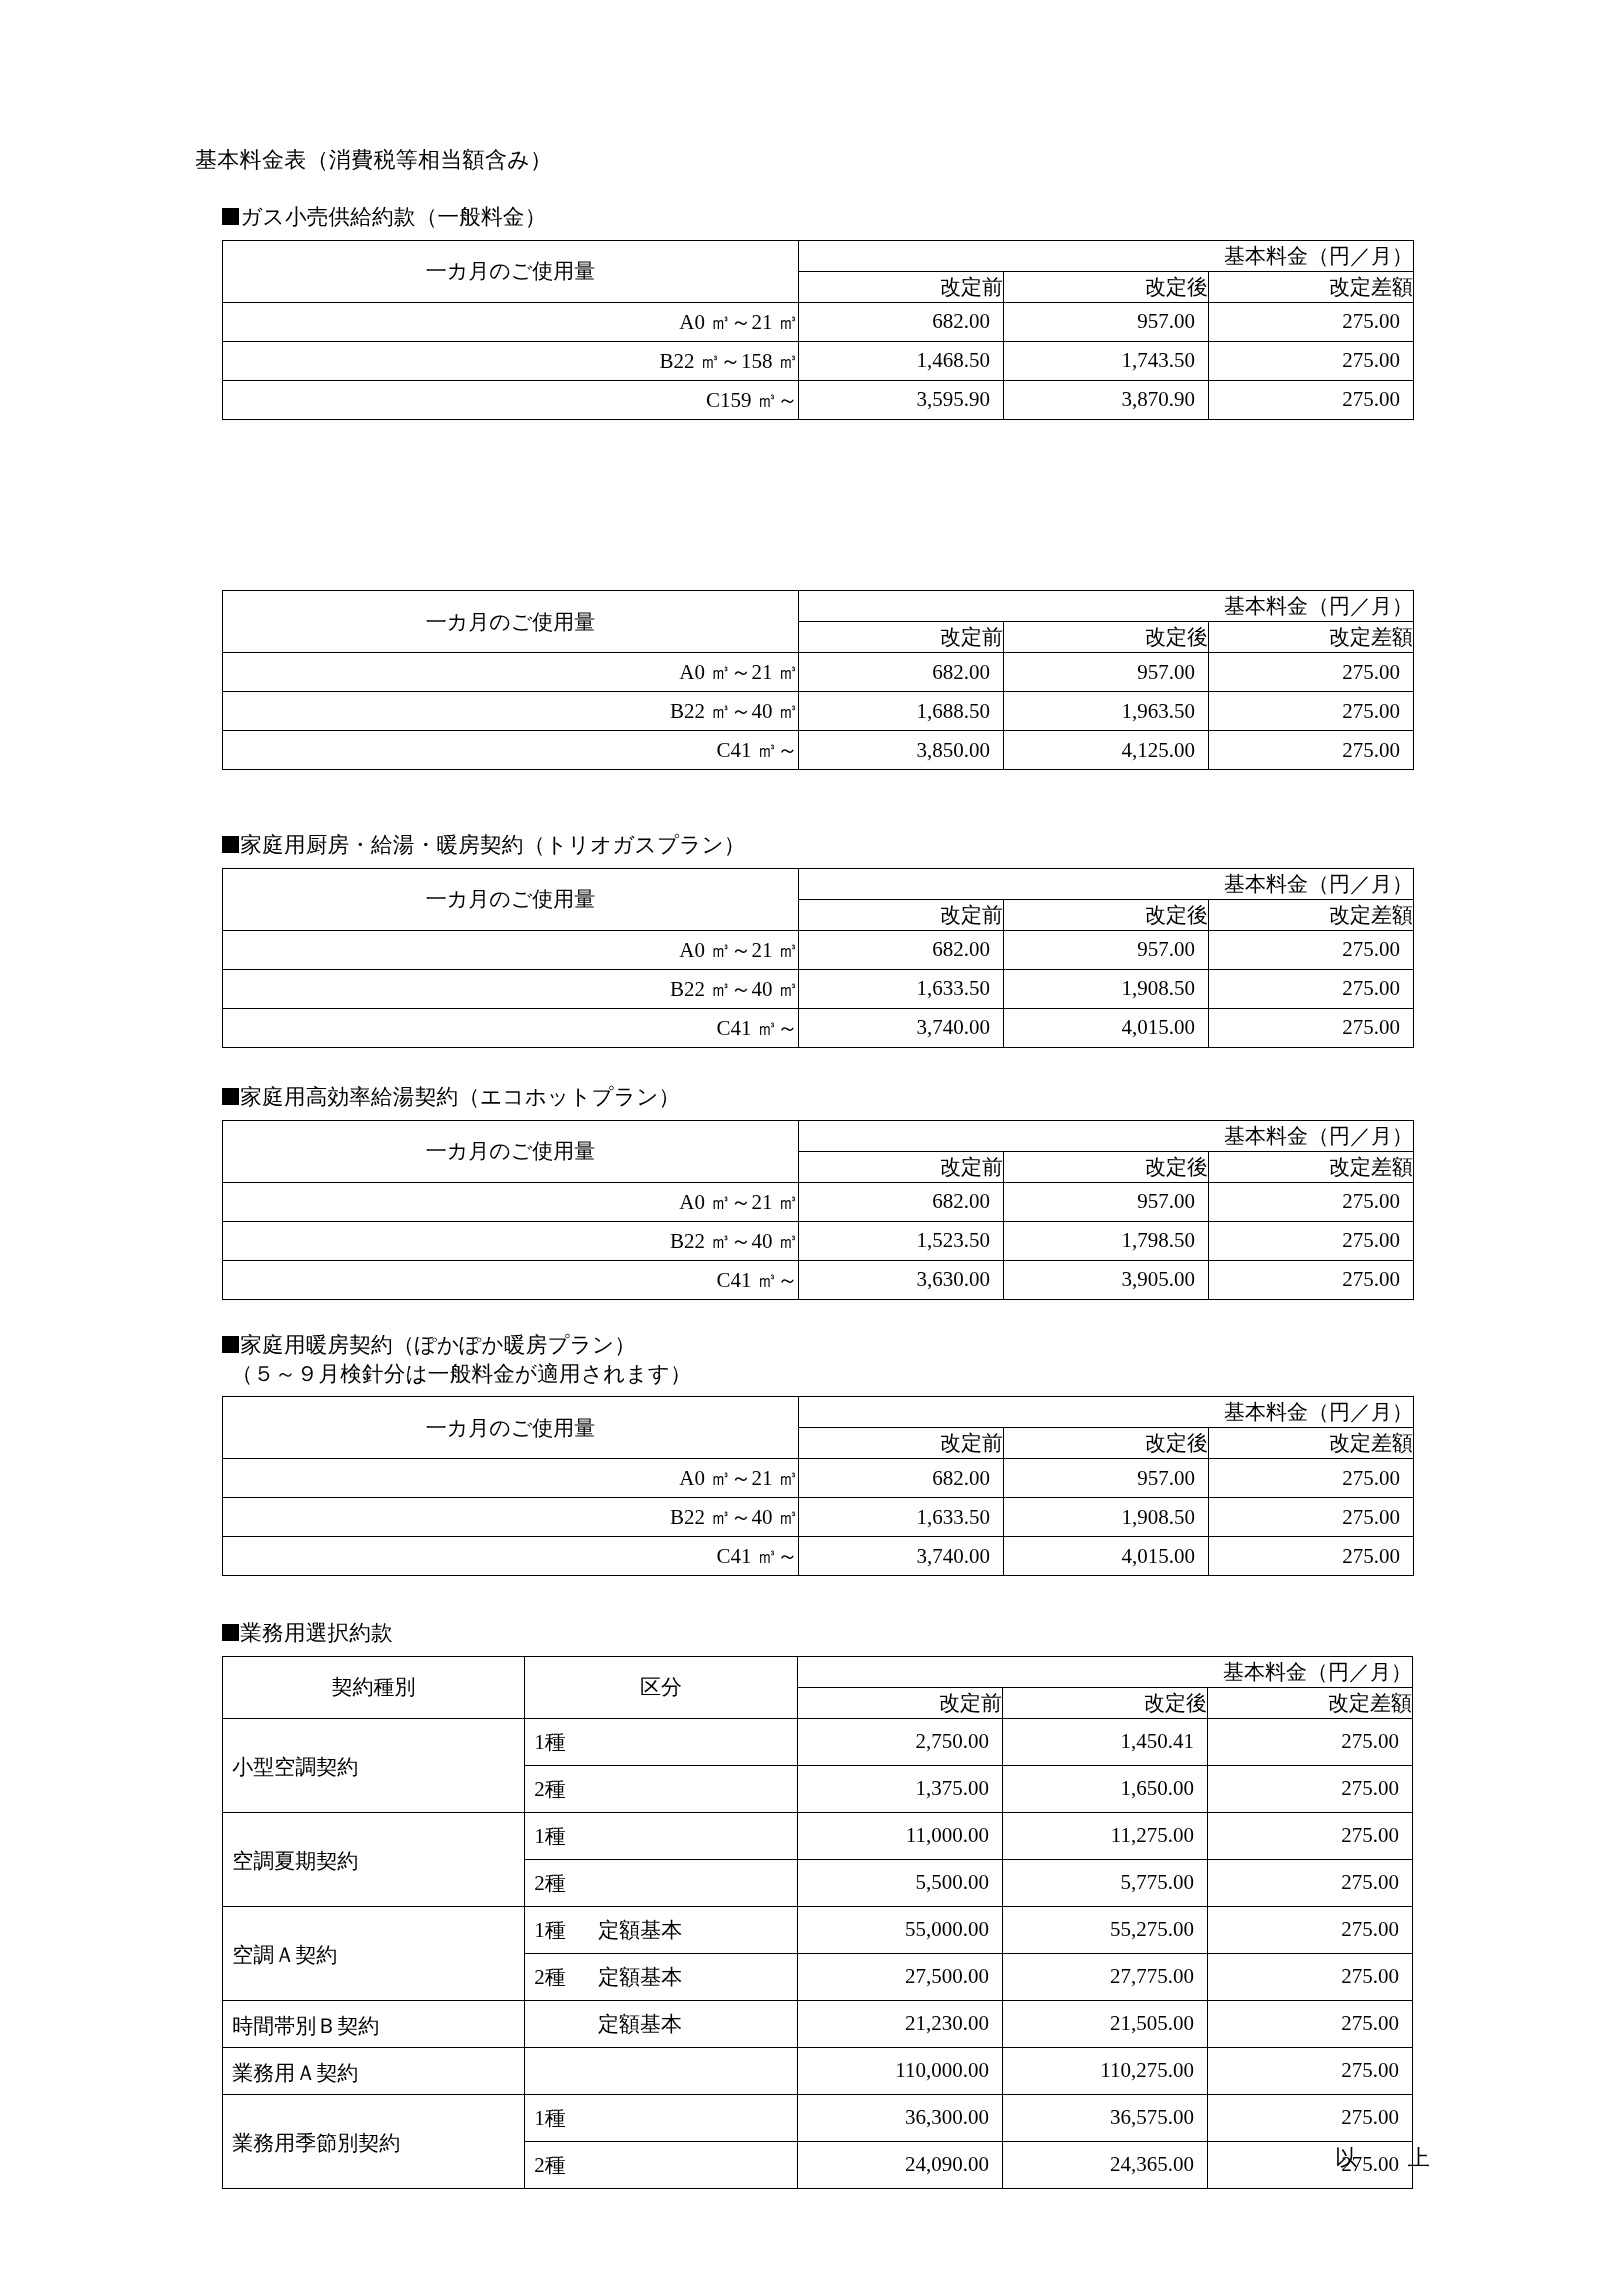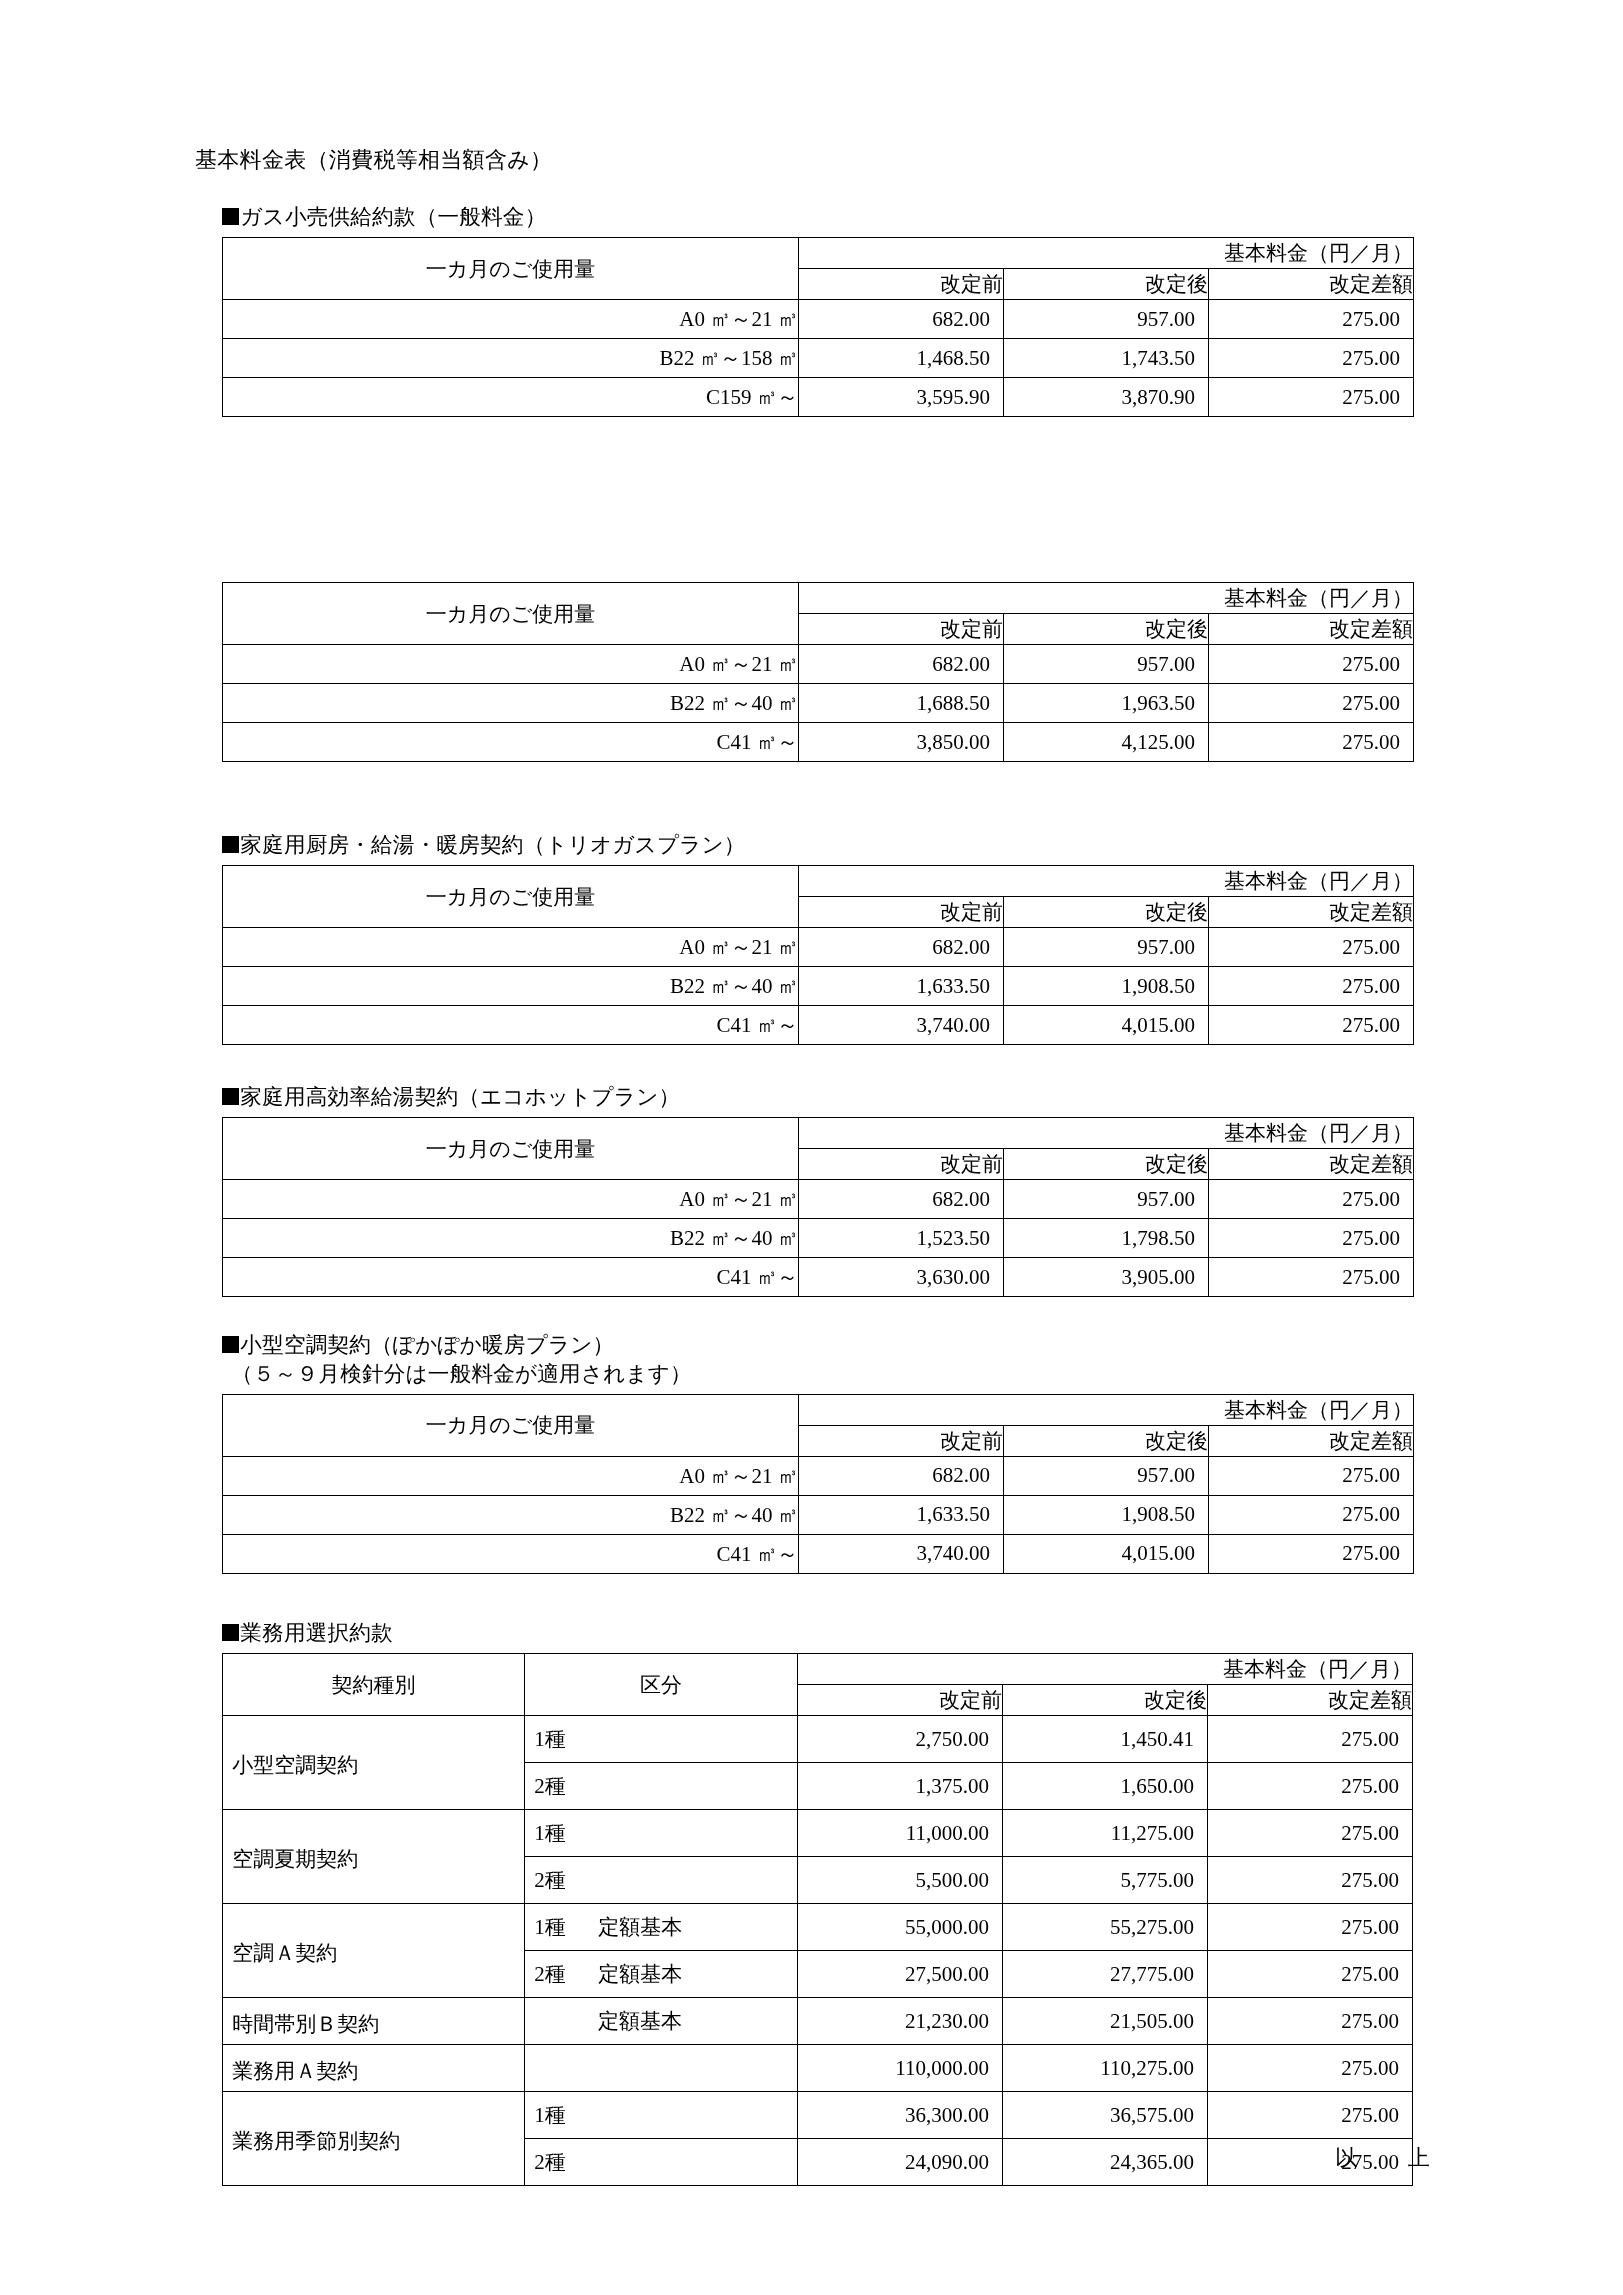--- a/index.html
+++ b/index.html
@@ -53,20 +53,21 @@
   }
   .section-title .line2 {
     display: block;
     padding-left: 9.2px;
   }
   table.rate {
     border-collapse: collapse;
     table-layout: fixed;
     font-size: 21px;
     border: 1.3px solid #000;
+    margin-top: 8px;
   }
   table.rate td, table.rate th {
     border: 1.3px solid #000;
     font-weight: normal;
     padding: 0;
     vertical-align: middle;
     background: #fff;
   }
   .hdr-usage {
     text-align: center;
@@ -292,21 +293,21 @@
             <tr>
               <td class="cell-usage"><span class="abc">C</span>41 <span class="m3">㎥</span>～</td>
               <td class="cell-num">3,630.00</td>
               <td class="cell-num">3,905.00</td>
               <td class="cell-num">275.00</td>
             </tr>
           </tbody>
         </table>
       </div>
       <div class="section" style="top: 1331px;">
-        <div class="section-title"><span class="sq"></span><span>小型空調契約（ぽかぽか暖房プラン）</span><span class="line2">（５～９月検針分は一般料金が適用されます）</span></div>
+        <div class="section-title"><span class="sq"></span><span>家庭用暖房契約（ぽかぽか暖房プラン）</span><span class="line2">（５～９月検針分は一般料金が適用されます）</span></div>
         <table class="rate">
           <colgroup>
             <col class="c-usage">
             <col class="c-num">
             <col class="c-num">
             <col class="c-num">
           </colgroup>
           <tbody>
             <tr>
               <td class="hdr-usage" rowspan="2">一カ月のご使用量</td>

